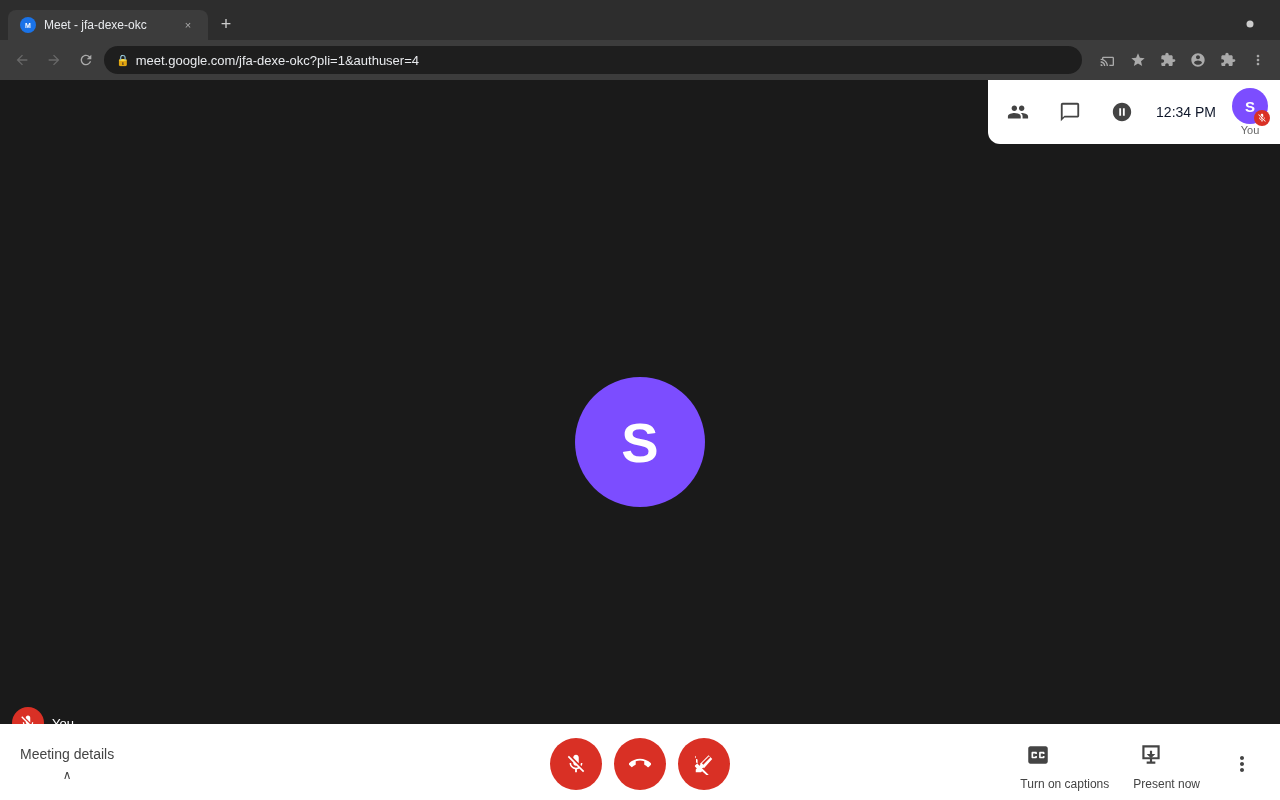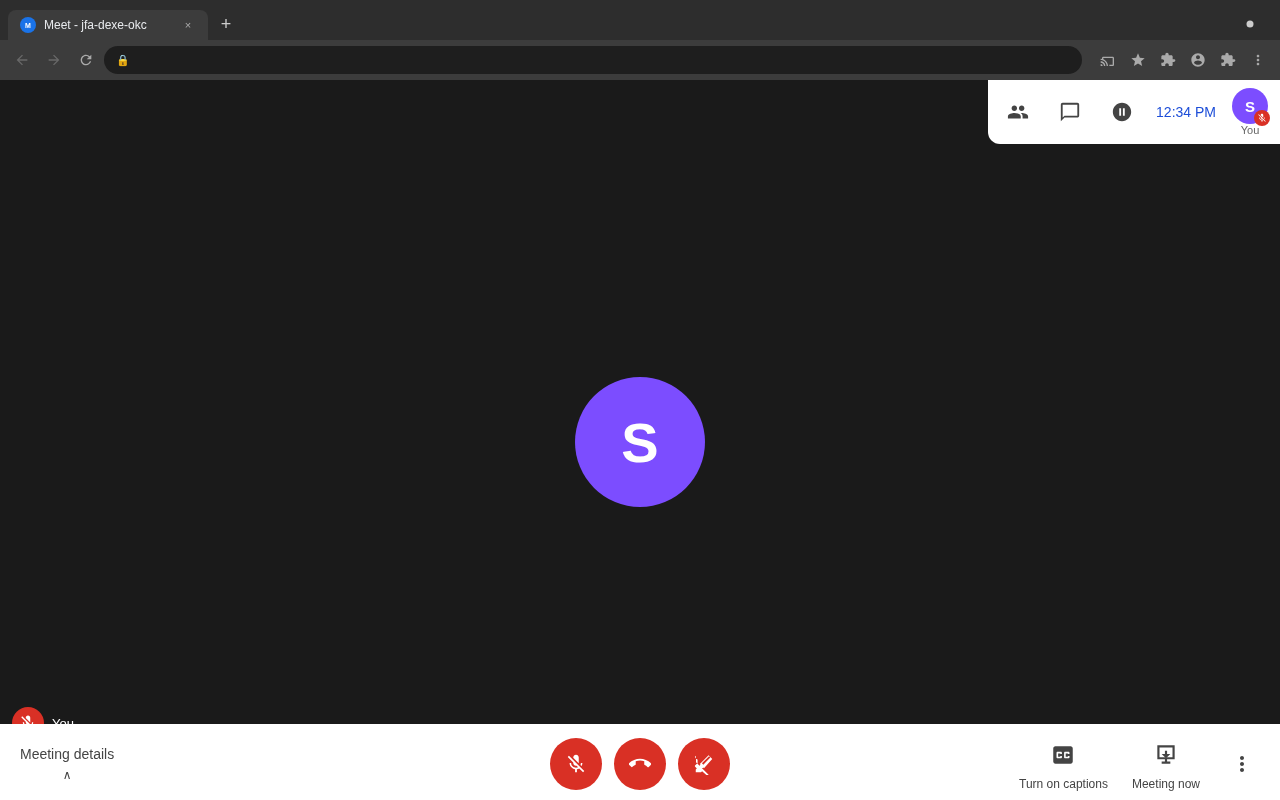--- a/index.html
+++ b/index.html
@@ -200,21 +200,21 @@
       align-items: center;
       justify-content: center;
       border-radius: 50%;
       cursor: pointer;
       color: #444;
       font-size: 18px;
     }
 
     .meet-time {
       font-size: 14px;
-      color: #1d4ed8;
+      color: #0f172a;
       font-weight: 500;
     }
 
     .user-avatar-small {
       width: 36px;
       height: 36px;
       border-radius: 50%;
       background: #7c4dff;
       display: flex;
       align-items: center;
@@ -366,21 +366,21 @@
 
     .controls-right {
       display: flex;
       align-items: center;
       gap: 24px;
     }
 
     .right-ctrl-btn {
       display: flex;
       flex-direction: column;
-      align-items: center;
+      align-items: flex-start;
       gap: 4px;
       cursor: pointer;
     }
 
     .right-ctrl-icon {
       width: 36px;
       height: 36px;
       display: flex;
       align-items: center;
       justify-content: center;
@@ -444,20 +444,21 @@
           <path d="M12 4l-1.41 1.41L16.17 11H4v2h12.17l-5.58 5.59L12 20l8-8z"></path>
         </svg>
     </div>
     <div class="nav-btn">
       <svg width="16" height="16" viewBox="0 0 24 24" fill="#aaa">
           <path d="M17.65 6.35A7.958 7.958 0 0012 4c-4.42 0-7.99 3.58-7.99 8s3.57 8 7.99 8c3.73 0 6.84-2.55 7.73-6h-2.08c-.82 2.33-3.04 4-5.65 4-3.31 0-6-2.69-6-6s2.69-6 6-6c1.66 0 3.14.69 4.22 1.78L13 11h7V4l-2.35 2.35z"></path>
         </svg>
     </div>
     <div class="url-bar">
       <span class="lock-icon">🔒</span>
+      <span class="url-text">meet.google.com/jfa-dexe-okc?pli=1&amp;authuser=4</span>
     </div>
     <div class="toolbar-icons">
       <div class="toolbar-icon">
         <svg width="16" height="16" viewBox="0 0 24 24" fill="#aaa">
             <path d="M1 18v3h3c0-1.66-1.34-3-3-3zm0-4v2c2.76 0 5 2.24 5 5h2c0-3.87-3.13-7-7-7zm18-7H5c-1.1 0-2 .9-2 2v3h2v-3h14v10h-5v2h5c1.1 0 2-.9 2-2V9c0-1.1-.9-2-2-2zM1 10v2c4.97 0 9 4.03 9 9h2c0-6.08-4.93-11-11-11z"></path>
           </svg>
       </div>
       <div class="toolbar-icon">
         <svg width="16" height="16" viewBox="0 0 24 24" fill="#aaa">
             <path d="M12 17.27L18.18 21l-1.64-7.03L22 9.24l-7.19-.61L12 2 9.19 8.63 2 9.24l5.46 4.73L5.82 21z"></path>
@@ -573,21 +574,21 @@
         <span class="right-ctrl-label">Turn on captions</span>
       </div>
 
       <div class="right-ctrl-btn">
         <div class="right-ctrl-icon">
           <svg width="26" height="26" viewBox="0 0 24 24" fill="#444">
               <path d="M20 3H4v13h7v2H8v2h8v-2h-3v-2h7V3zm-2 11H6V5h12v9z"></path>
               <path d="M13 8h-2v3H8l4 4 4-4h-3z"></path>
             </svg>
         </div>
-        <span class="right-ctrl-label">Meeting now</span>
+        <span class="right-ctrl-label">Present now</span>
       </div>
 
       <div class="more-btn">
         <svg width="24" height="24" viewBox="0 0 24 24" fill="#444">
             <path d="M12 8c1.1 0 2-.9 2-2s-.9-2-2-2-2 .9-2 2 .9 2 2 2zm0 2c-1.1 0-2 .9-2 2s.9 2 2 2 2-.9 2-2-.9-2-2-2zm0 6c-1.1 0-2 .9-2 2s.9 2 2 2 2-.9 2-2-.9-2-2-2z"></path>
           </svg>
       </div>
     </div>
   </div>
 </div>

